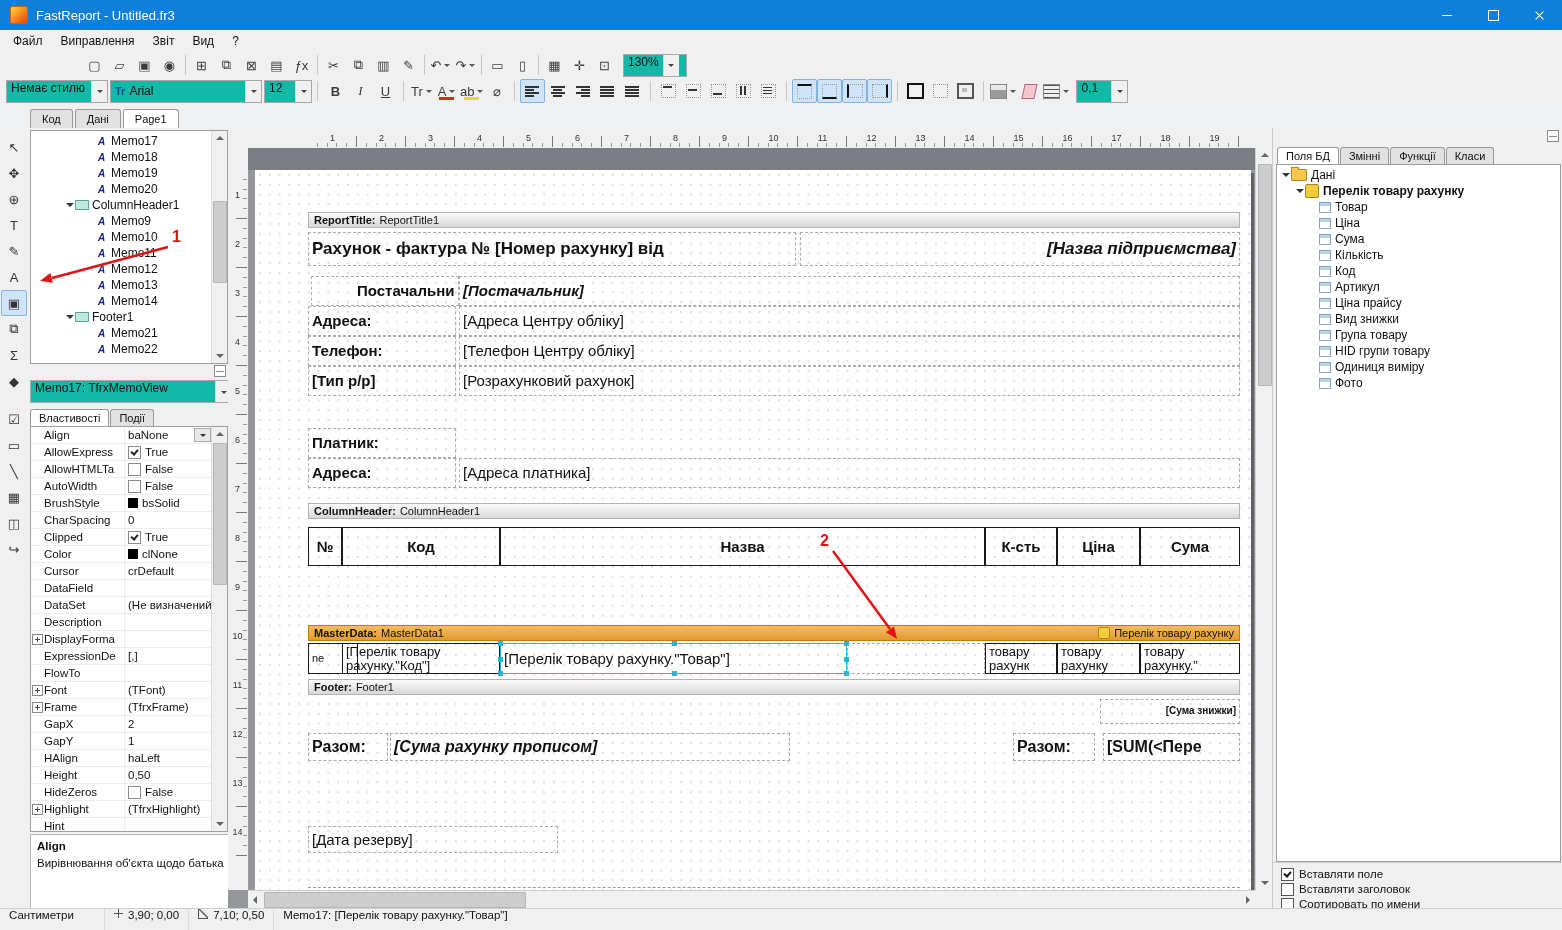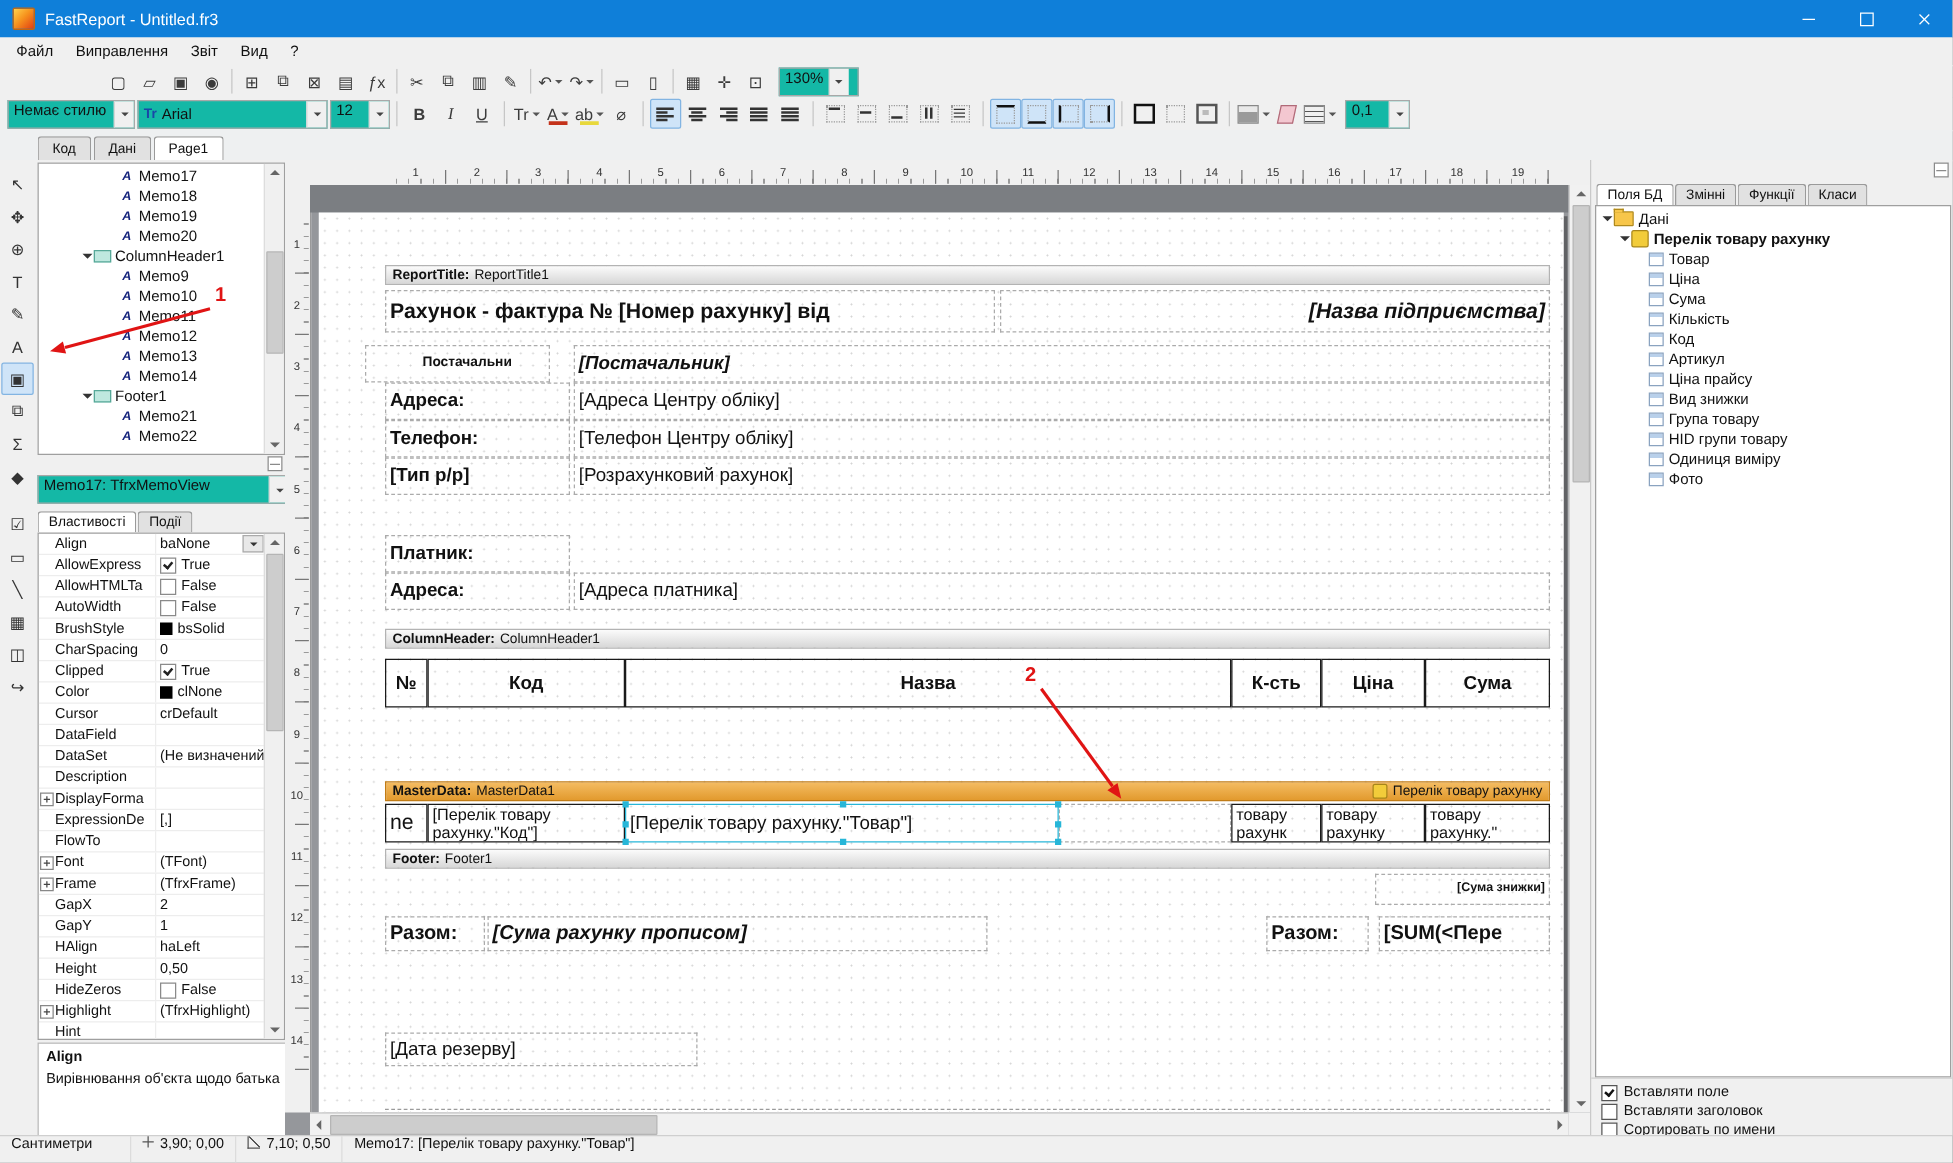--- a/index.html
+++ b/index.html
@@ -941,21 +941,21 @@
         <div class="band-bar " data-name="band-header-footer" style="top: 509px;">
           <b>Footer:</b>
           <span>Footer1</span>
         </div>
         <div class="memo b" data-name="memo-invoice-title" style="left: 53px; top: 62px; width: 488px; height: 34px; font-size: 17px;">
           <span>Рахунок - фактура № [Номер рахунку] від</span>
         </div>
         <div class="memo b i a-right" data-name="memo-company-name" style="left: 545px; top: 62px; width: 440px; height: 34px; font-size: 17px;">
           <span>[Назва підприємства]</span>
         </div>
-        <div class="memo b" data-name="memo-supplier-label" style="left: 37px; top: 106px; width: 148px; height: 30px; font-size: 11px; padding-left: 45px;">
+        <div class="memo b" data-name="memo-supplier-label" style="left: 56px; top: 106px; width: 148px; height: 30px; font-size: 15px; padding-left: 45px;">
           <span>Постачальни</span>
         </div>
         <div class="memo b i" data-name="memo-supplier-value" style="left: 204px; top: 106px; width: 781px; height: 30px; font-size: 15px;">
           <span>[Постачальник]</span>
         </div>
         <div class="memo b" data-name="memo-address-label" style="left: 53px; top: 136px; width: 148px; height: 30px; font-size: 15px;">
           <span>Адреса:</span>
         </div>
         <div class="memo" data-name="memo-address-value" style="left: 204px; top: 136px; width: 781px; height: 30px; font-size: 15px;">
           <span>[Адреса Центру обліку]</span>
@@ -992,21 +992,21 @@
         </div>
         <div class="memo cell b a-center" data-name="memo-col-qty" style="left: 730px; top: 357px; width: 72px; height: 39px; font-size: 15px;">
           <span>К-сть</span>
         </div>
         <div class="memo cell b a-center" data-name="memo-col-price" style="left: 802px; top: 357px; width: 83px; height: 39px; font-size: 15px;">
           <span>Ціна</span>
         </div>
         <div class="memo cell b a-center" data-name="memo-col-sum" style="left: 885px; top: 357px; width: 100px; height: 39px; font-size: 15px;">
           <span>Сума</span>
         </div>
-        <div class="memo cell" data-name="memo-cell-line" style="left: 53px; top: 473px; width: 34px; height: 31px; font-size: 17px;">
+        <div class="memo cell" data-name="memo-cell-line" style="left: 53px; top: 473px; width: 50px; height: 31px; font-size: 11px;">
           <span>ne</span>
         </div>
         <div class="memo cell" data-name="memo-cell-code" style="left: 87px; top: 473px; width: 158px; height: 31px; font-size: 13px;">
           <span>[Перелік товару
 рахунку."Код"]</span>
         </div>
         <div class="memo selected" data-name="memo-cell-product" style="left: 245px; top: 473px; width: 347px; height: 31px; font-size: 15px;">
           <span>[Перелік товару рахунку."Товар"]</span>
           <i class="hnd" data-name="selection-handle" style="left: -3px; top: -3px;"></i>
           <i class="hnd" data-name="selection-handle" style="left: 170.5px; top: -3px;"></i>

